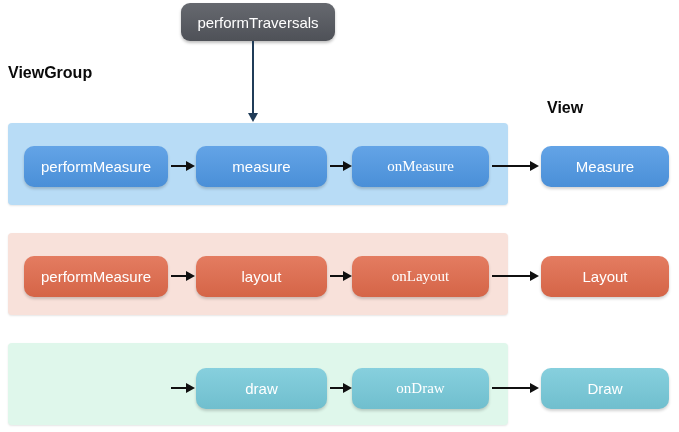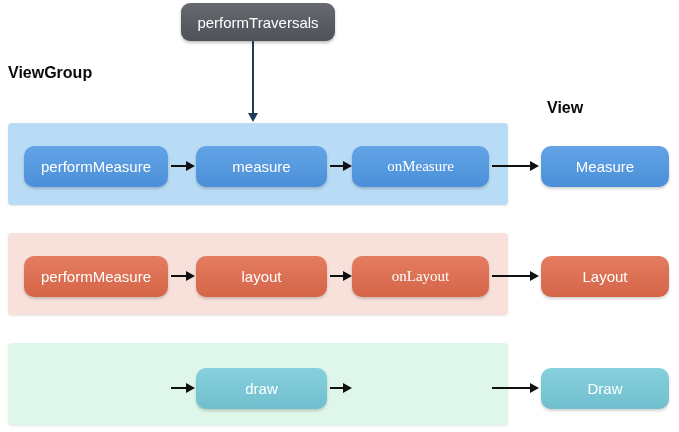--- a/index.html
+++ b/index.html
@@ -91,16 +91,17 @@
   <div class="node n-orange p2 r2">layout</div>
   <div class="harrow a2 ay2"></div>
   <div class="node n-orange p3 r2">onLayout</div>
   <div class="harrow a3 ay2"></div>
   <div class="node n-orange p4 r2">Layout</div>
 
   <div class="container c-draw"></div>
   <div class="harrow a1 ay3"></div>
   <div class="node n-teal p2 r3">draw</div>
   <div class="harrow a2 ay3"></div>
+  <div class="node n-teal p3 r3">onDraw</div>
   <div class="harrow a3 ay3"></div>
   <div class="node n-teal p4 r3">Draw</div>
 
 </div>
 
 </body></html>

